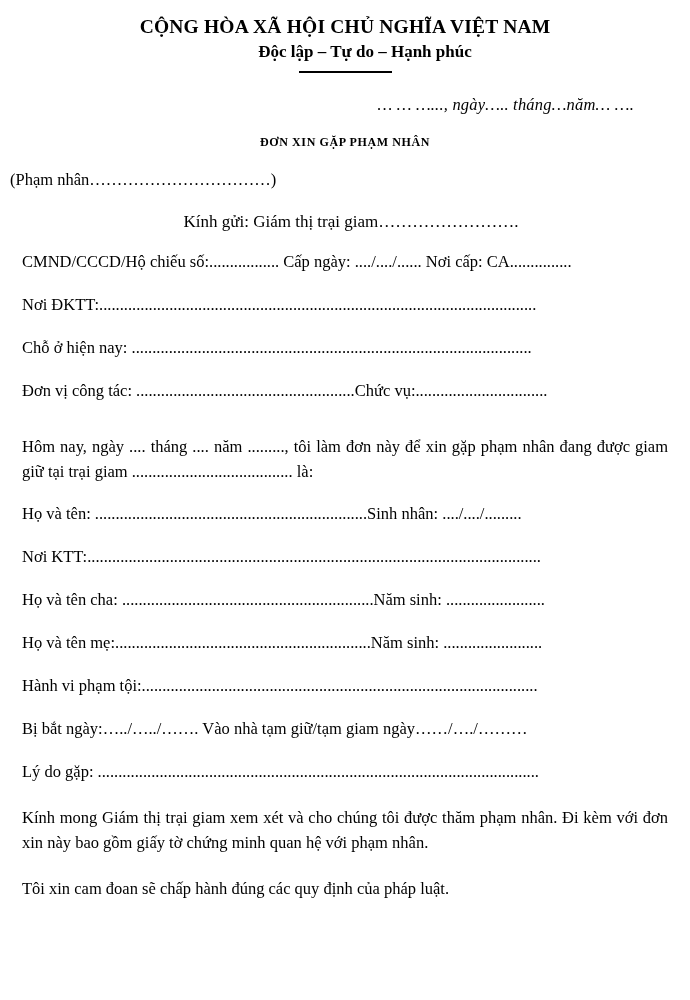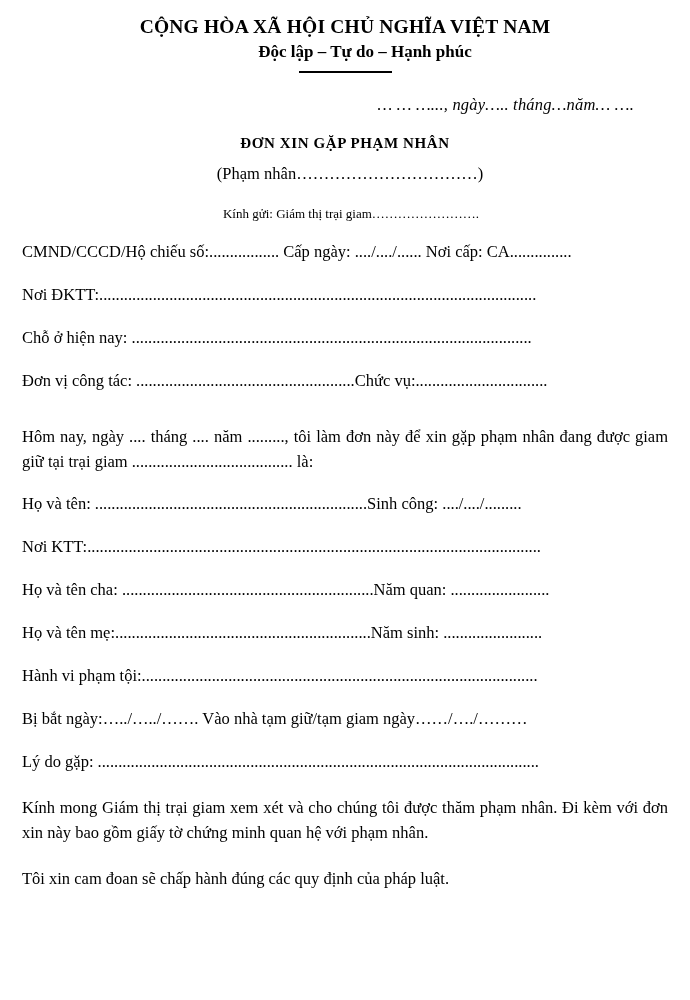--- a/index.html
+++ b/index.html
@@ -59,33 +59,33 @@
     font-size: 16.5px;
     margin-top: 22px;
     padding-right: 56px;
     letter-spacing: 0.2px;
   }
 
   
   .doc-title {
     text-align: center;
     font-weight: bold;
-    font-size: 15px;
+    font-size: 12px;
     letter-spacing: 0.6px;
     margin-top: 20px;
   }
   .doc-subtitle {
-    text-align: center;
+    text-align: left;
     font-size: 16.5px;
-    margin-top: 12px;
+    margin-top: 20px;
     padding-left: 10px;
   }
   .recipient {
     text-align: center;
-    font-size: 13px;
+    font-size: 17px;
     margin-top: 22px;
     padding-left: 12px;
   }
 
   
   .body {
     margin-top: 18px;
     padding-left: 22px;
     padding-right: 22px;
     font-size: 16.5px;
@@ -140,25 +140,25 @@
 
     <div class="field-row">Chỗ ở hiện nay: .................................................................................................</div>
 
     <div class="field-row">Đơn vị công tác:  .....................................................Chức vụ:................................</div>
 
     <div class="para">
       <span>Hôm nay, ngày .... tháng .... năm ........., tôi làm đơn này để xin gặp phạm nhân đang</span>
       <span>được giam giữ tại trại giam ....................................... là:</span>
     </div>
 
-    <div class="field-row">Họ và tên:  ..................................................................Sinh công: ..../..../.........</div>
+    <div class="field-row">Họ và tên:  ..................................................................Sinh nhân: ..../..../.........</div>
 
     <div class="field-row">Nơi KTT:..............................................................................................................</div>
 
-    <div class="field-row">Họ và tên cha: .............................................................Năm quan: ........................</div>
+    <div class="field-row">Họ và tên cha: .............................................................Năm sinh: ........................</div>
 
     <div class="field-row">Họ và tên mẹ:..............................................................Năm sinh: ........................</div>
 
     <div class="field-row">Hành vi phạm tội:................................................................................................</div>
 
     <div class="field-row">Bị bắt ngày:…../…../……. Vào nhà tạm giữ/tạm giam ngày……/…./………</div>
 
 
     <div class="field-row">Lý do gặp: ...........................................................................................................</div>
 

